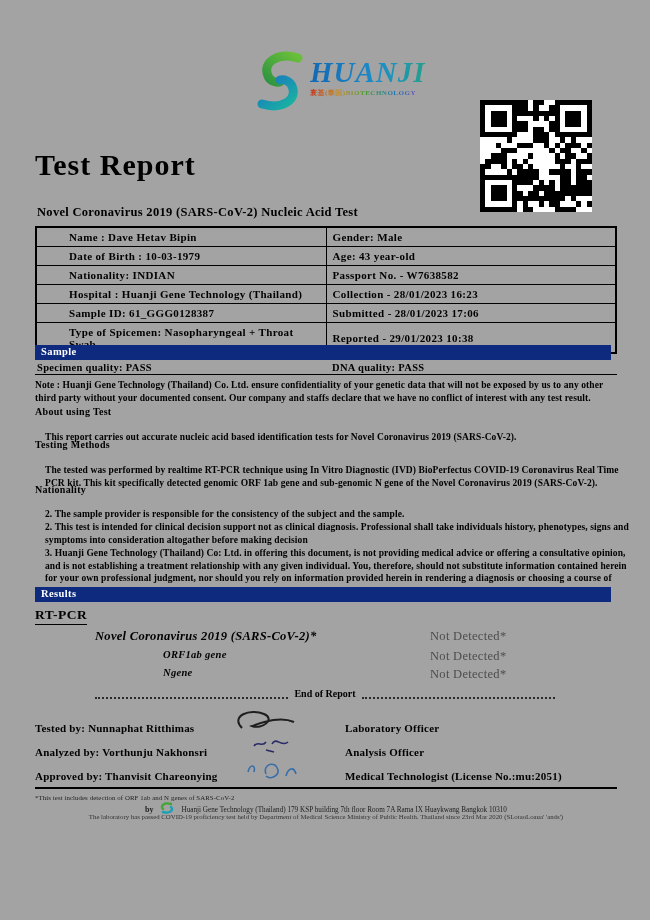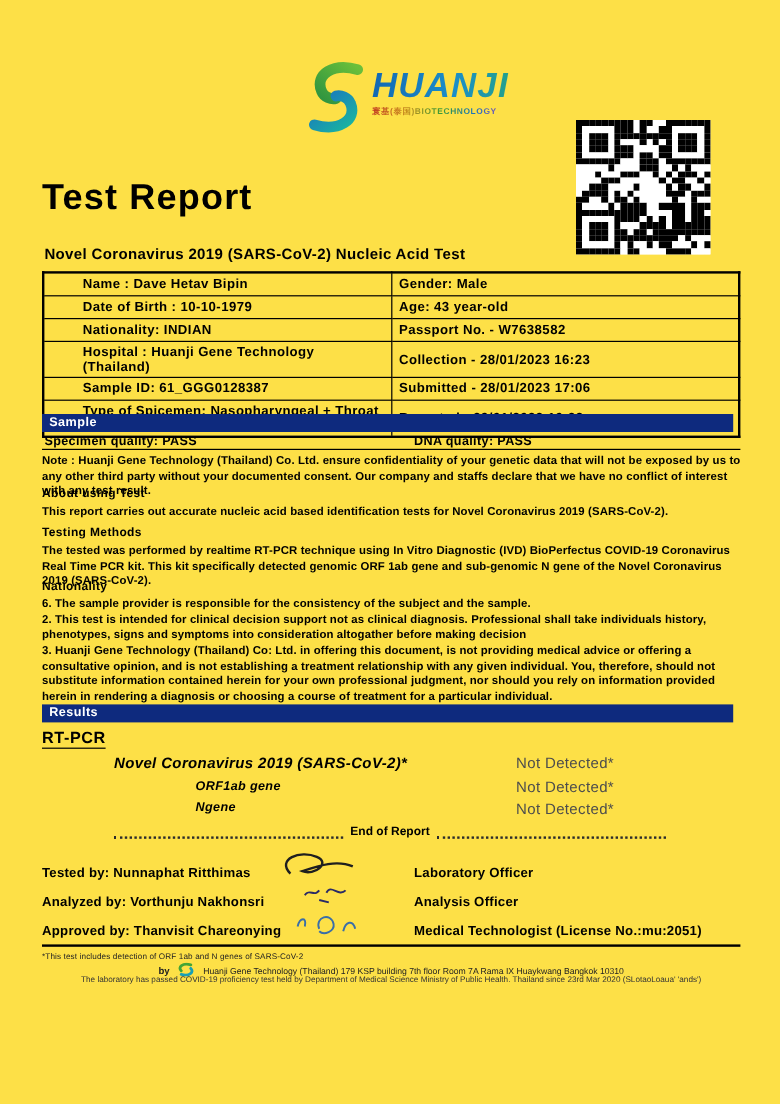--- a/index.html
+++ b/index.html
@@ -1,18 +1,18 @@
 <!DOCTYPE html>
 <html><head>
 <meta charset="utf-8">
 <style>
   html,body{margin:0;padding:0;background:#e9e9e9;}
   .page{
-    position:relative;width:650px;height:920px;background:#fde047;
-    font-family:Liberation Sans, sans-serif;color:#000;overflow:hidden;
+    position:relative;width:650px;height:920px;background:#a3a3a3;
+    font-family:Liberation Serif, serif;color:#000;overflow:hidden;
     border-right:1px solid #cfcfcf;border-bottom:1px solid #cfcfcf;margin:0 auto;
   }
   
   .logo{position:absolute;top:50px;left:252px;display:flex;align-items:flex-start;}
   .logo-text{margin-left:2px;margin-top:8px;}
   .brand{
     font-size:29px;font-weight:800;font-style:italic;letter-spacing:1px;
     color:#1478be;line-height:1;
     background:linear-gradient(90deg,#1268b4,#1b8ec9 60%,#23a08c);
     -webkit-background-clip:text;background-clip:text;-webkit-text-fill-color:transparent;
@@ -40,26 +40,26 @@
   .ptable{border:2px solid #000;}
   .ptable td.lcol{width:50%;padding-left:32px;}
   
   .bar{
     position:absolute;left:35px;width:570px;height:13px;background:#0e2a7e;color:#fff;
     font-size:10.5px;font-weight:700;padding:1px 0 1px 6px;letter-spacing:.4px;
   }
   .bar-sample{top:345px;}
   .bar-results{top:587px;}
   .quality-row{position:absolute;top:362px;left:37px;width:578px;font-size:10.5px;font-weight:700;letter-spacing:.3px;}
-  .quality-row .dna{position:absolute;left:308px;}
+  .quality-row .dna{position:absolute;left:295px;}
   .hr-quality{position:absolute;top:374px;left:35px;width:582px;height:0;border-top:1.6px solid #000;}
   .note{position:absolute;top:379px;left:35px;width:584px;margin:0;font-size:9.5px;font-weight:700;line-height:1.32;letter-spacing:.1px;}
   
   .sec-h{position:absolute;left:35px;font-size:10px;font-weight:800;letter-spacing:.3px;}
-  .sec-b{position:absolute;left:35px;width:584px;margin:0;font-size:9.5px;font-weight:600;line-height:1.33;letter-spacing:.1px;}
+  .sec-b{position:absolute;left:35px;width:584px;margin:10px;font-size:9.5px;font-weight:600;line-height:1.33;letter-spacing:.1px;}
   
   .rtpcr{position:absolute;top:607px;left:35px;font-size:13.5px;font-weight:800;letter-spacing:.5px;
          border-bottom:1.8px solid #000;padding-bottom:1px;}
   .rrow{position:absolute;left:35px;width:582px;}
   .rname{font-style:italic;font-weight:800;letter-spacing:.3px;text-align:right;}
   .rrow-main .rname{position:absolute;left:60px;font-size:12.5px;}
   .rrow-sub .rname{position:absolute;left:128px;font-size:10.5px;}
   .rval{position:absolute;left:395px;font-size:12.5px;color:#4d4d4d;letter-spacing:.3px;}
   .endline{position:absolute;top:688px;left:95px;width:460px;display:flex;align-items:flex-end;}
   .dotline{flex:1;border-top:2px dotted #2b2b2b;height:0;}
@@ -547,21 +547,21 @@
   <h1 class="title">Test Report</h1>
   <div class="subtitle">Novel Coronavirus 2019 (SARS-CoV-2) Nucleic Acid Test</div>
 
   <table class="ptable">
     <tbody>
       <tr>
         <td class="lcol">Name : Dave  Hetav  Bipin</td>
         <td>Gender: Male</td>
       </tr>
       <tr>
-        <td class="lcol">Date of Birth : 10-10-1979</td>
+        <td class="lcol">Date of Birth : 10-03-1979</td>
         <td>Age: 43 year-old</td>
       </tr>
       <tr>
         <td class="lcol">Nationality: INDIAN</td>
         <td>Passport No. -  W7638582</td>
       </tr>
       <tr>
         <td class="lcol">Hospital : Huanji Gene Technology (Thailand)</td>
         <td>Collection -  28/01/2023  16:23</td>
       </tr>
@@ -584,21 +584,21 @@
   <div class="hr-quality"></div>
   <p class="note">Note : Huanji Gene Technology (Thailand) Co. Ltd. ensure confidentiality of your genetic data that will not be exposed by us to any other third party without your documented consent. Our company and staffs declare that we have no conflict of interest with any test result.</p>
 
   <div class="sec-h" style="top:406px">About using Test</div>
   <p class="sec-b" style="top:421px">This report carries out accurate nucleic acid based identification tests for Novel Coronavirus 2019 (SARS-CoV-2).</p>
 
   <div class="sec-h" style="top:439px">Testing Methods</div>
   <p class="sec-b" style="top:454px">The tested was performed by realtime RT-PCR technique using In Vitro Diagnostic (IVD) BioPerfectus COVID-19 Coronavirus Real Time PCR kit. This kit specifically detected genomic ORF 1ab gene and sub-genomic N gene of the Novel Coronavirus 2019 (SARS-CoV-2).</p>
 
   <div class="sec-h" style="top:484px">Nationality</div>
-  <p class="sec-b" style="top:498px">6. The sample provider is responsible for the consistency of the subject and the sample.</p>
+  <p class="sec-b" style="top:498px">2. The sample provider is responsible for the consistency of the subject and the sample.</p>
   <p class="sec-b" style="top:511px">2. This test is intended for clinical decision support not as clinical diagnosis. Professional shall take individuals history, phenotypes, signs and symptoms into consideration altogather before making decision</p>
   <p class="sec-b" style="top:537px">3. Huanji Gene Technology (Thailand) Co: Ltd. in offering this document, is not providing medical advice or offering a consultative opinion, and is not establishing a treatment relationship with any given individual. You, therefore, should not substitute information contained herein for your own professional judgment, nor should you rely on information provided herein in rendering a diagnosis or choosing a course of treatment for a particular individual.</p>
 
   <div class="bar bar-results">Results</div>
   <div class="rtpcr">RT-PCR</div>
 
   <div class="rrow rrow-main" style="top:629px">
     <span class="rname">Novel Coronavirus 2019 (SARS-CoV-2)*</span>
     <span class="rval">Not Detected*</span>
   </div>

